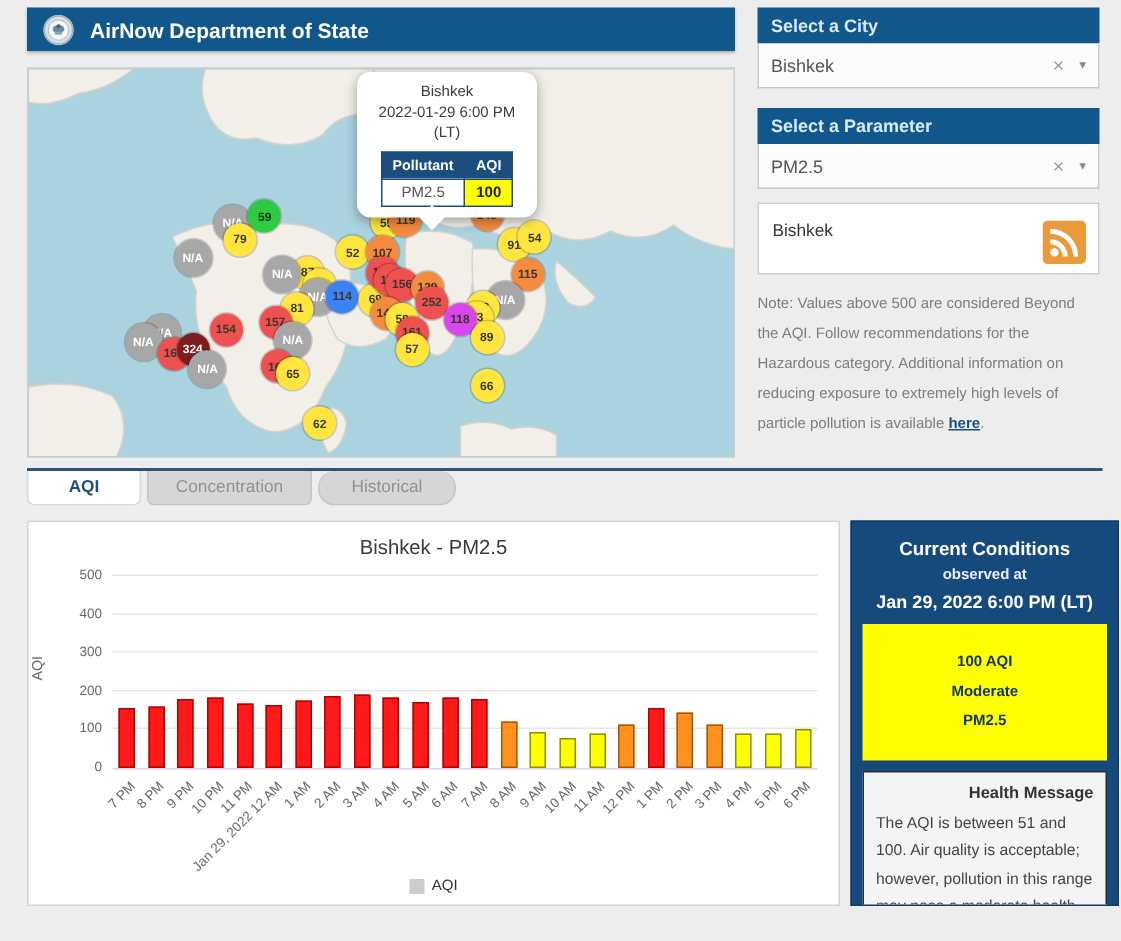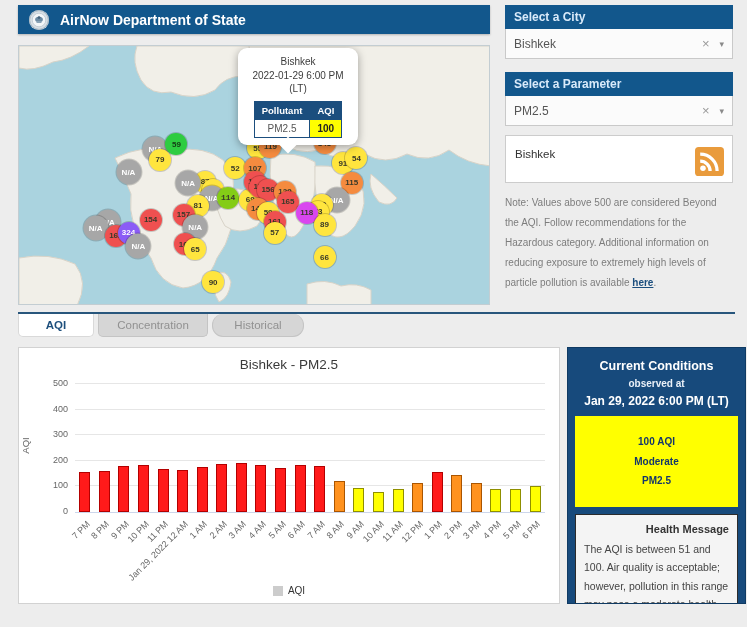--- a/index.html
+++ b/index.html
@@ -126,43 +126,43 @@
         <div id="map-markers">
             <div class="marker m-na" style="left: 29%; top: 40%; background: rgb(167, 167, 167);">N/A</div>
             <div class="marker m-good" style="left: 33.5%; top: 38%; background: rgb(46, 204, 64);">59</div>
             <div class="marker m-yellow" style="left: 30%; top: 44%; background: rgb(255, 229, 62);">79</div>
             <div class="marker m-na" style="left: 23.3%; top: 48.8%; background: rgb(167, 167, 167);">N/A</div>
             <div class="marker m-yellow" style="left: 46%; top: 47.3%; background: rgb(255, 229, 62);">52</div>
             <div class="marker m-yellow" style="left: 39.6%; top: 52.7%; background: rgb(255, 229, 62);">87</div>
             <div class="marker m-na" style="left: 36%; top: 53%; background: rgb(167, 167, 167);">N/A</div>
             <div class="marker m-yellow" style="left: 41.3%; top: 55.8%; background: rgb(255, 229, 62);">81</div>
             <div class="marker m-na" style="left: 41%; top: 58.8%; background: rgb(167, 167, 167);">N/A</div>
-            <div class="marker m-orange" style="left: 44.5%; top: 58.8%; background: #84cc16; font-family: Liberation Mono, monospace;">114</div>
+            <div class="marker m-orange" style="left: 44.5%; top: 58.8%; background: #3b82f6;">114</div>
             <div class="marker m-yellow" style="left: 49.2%; top: 59.6%; background: rgb(255, 229, 62);">69</div>
             <div class="marker m-yellow" style="left: 38.1%; top: 61.9%; background: rgb(255, 229, 62);">81</div>
             <div class="marker m-red" style="left: 35%; top: 65.4%; background: rgb(239, 80, 80);">157</div>
             <div class="marker m-red" style="left: 28%; top: 67.3%; background: rgb(239, 80, 80);">154</div>
             <div class="marker m-na" style="left: 18.9%; top: 68.1%; background: rgb(167, 167, 167);">N/A</div>
             <div class="marker m-na" style="left: 16.3%; top: 70.4%; background: rgb(167, 167, 167);">N/A</div>
             <div class="marker m-red" style="left: 20.6%; top: 73.5%; background: rgb(239, 80, 80);">161</div>
-            <div class="marker m-hazardous" style="left: 23.3%; top: 72.3%; background: #8b5cf6;">324</div>
+            <div class="marker m-hazardous" style="left: 23.3%; top: 72.3%; background: #7f1d1d;">324</div>
             <div class="marker m-na" style="left: 25.4%; top: 77.7%; background: rgb(167, 167, 167);">N/A</div>
             <div class="marker m-na" style="left: 37.5%; top: 70%; background: rgb(167, 167, 167);">N/A</div>
             <div class="marker m-red" style="left: 35.4%; top: 76.9%; background: rgb(239, 80, 80);">167</div>
             <div class="marker m-yellow" style="left: 37.5%; top: 78.8%; background: rgb(255, 229, 62);">65</div>
-            <div class="marker m-yellow" style="left: 41.3%; top: 91.5%; background: rgb(255, 229, 62);">90</div>
+            <div class="marker m-yellow" style="left: 41.3%; top: 91.5%; background: rgb(255, 229, 62);">62</div>
             <div class="marker m-orange" style="left: 65%; top: 37.7%; background: rgb(245, 139, 63);">143</div>
             <div class="marker m-yellow" style="left: 50.8%; top: 39.6%; background: rgb(255, 229, 62);">55</div>
             <div class="marker m-orange" style="left: 53.5%; top: 39%; background: rgb(245, 139, 63);">119</div>
             <div class="marker m-orange" style="left: 50.2%; top: 47.3%; background: rgb(245, 139, 63);">107</div>
             <div class="marker m-red" style="left: 50.2%; top: 52.7%; background: rgb(239, 80, 80);">156</div>
             <div class="marker m-red" style="left: 51.3%; top: 54.6%; background: rgb(239, 80, 80);">155</div>
             <div class="marker m-red" style="left: 53%; top: 55.8%; background: rgb(239, 80, 80);">156</div>
             <div class="marker m-orange" style="left: 56.6%; top: 56.5%; background: rgb(245, 139, 63);">129</div>
-            <div class="marker m-red" style="left: 57.2%; top: 60.4%; background: rgb(239, 80, 80);">165</div>
+            <div class="marker m-red" style="left: 57.2%; top: 60.4%; background: rgb(239, 80, 80);">252</div>
             <div class="marker m-orange" style="left: 50.8%; top: 63.1%; background: rgb(245, 139, 63);">148</div>
             <div class="marker m-yellow" style="left: 53%; top: 64.6%; background: rgb(255, 229, 62);">59</div>
             <div class="marker m-red" style="left: 54.4%; top: 68.1%; background: rgb(239, 80, 80);">161</div>
             <div class="marker m-yellow" style="left: 54.4%; top: 72.3%; background: rgb(255, 229, 62);">57</div>
             <div class="marker m-yellow" style="left: 68.9%; top: 45.4%; background: rgb(255, 229, 62);">91</div>
             <div class="marker m-yellow" style="left: 71.8%; top: 43.5%; background: rgb(255, 229, 62);">54</div>
             <div class="marker m-orange" style="left: 70.8%; top: 53%; background: rgb(245, 139, 63);">115</div>
             <div class="marker m-na" style="left: 67.6%; top: 59.6%; background: rgb(167, 167, 167);">N/A</div>
             <div class="marker m-yellow" style="left: 64.4%; top: 61.5%; background: rgb(255, 229, 62);">52</div>
             <div class="marker m-yellow" style="left: 63.6%; top: 64.2%; background: rgb(255, 229, 62);">73</div>

